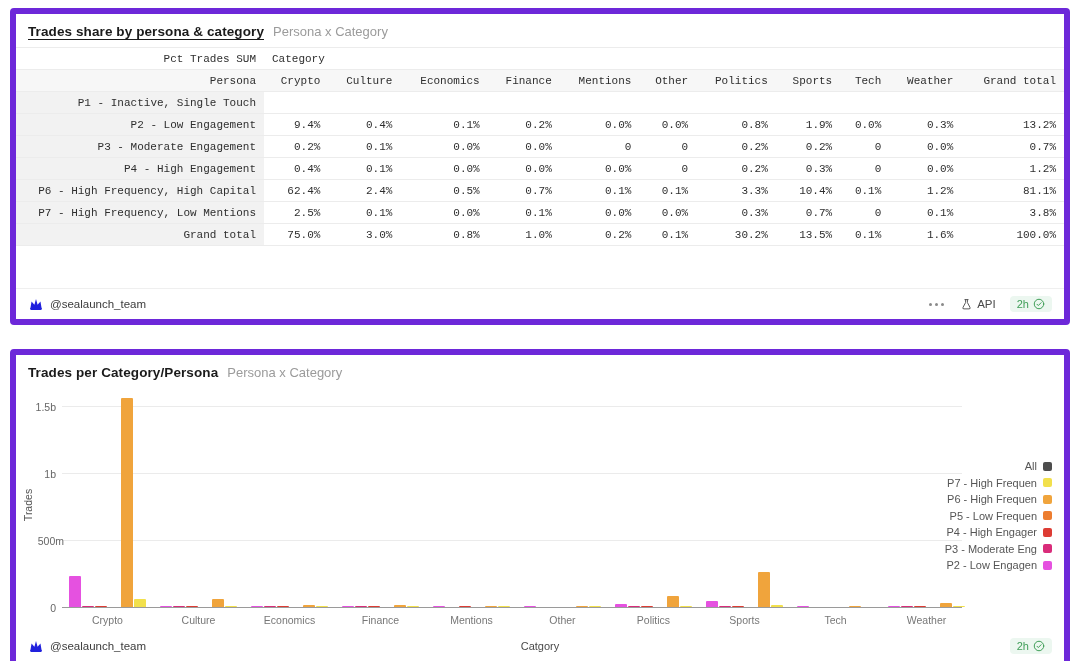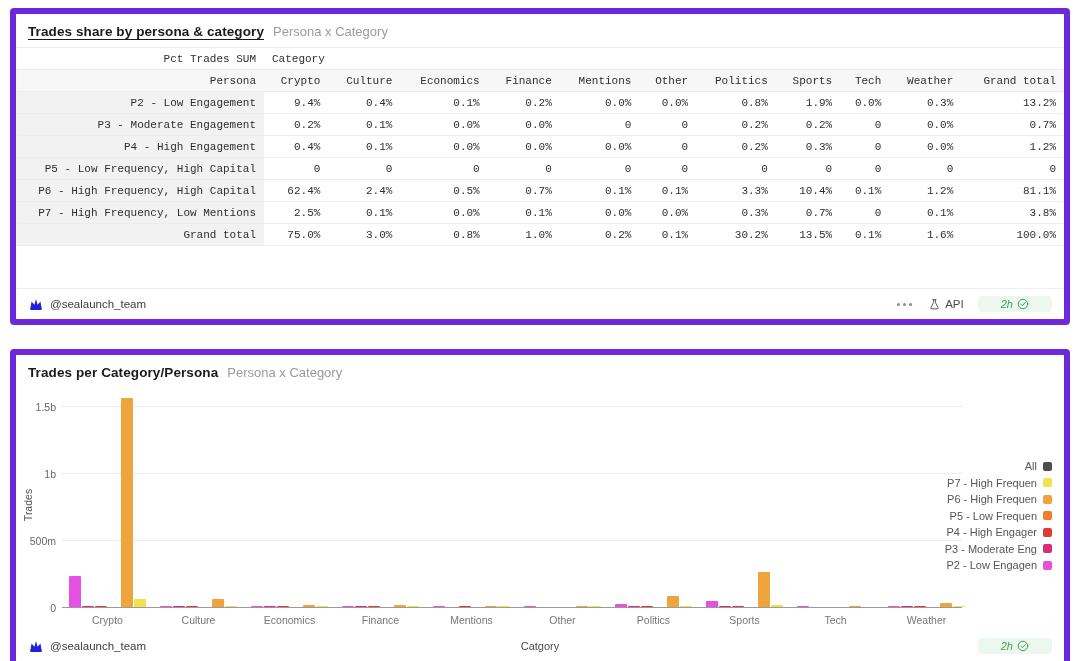--- a/index.html
+++ b/index.html
@@ -27,21 +27,21 @@
 
   
   .panel-footer { margin-top:auto; border-top:1px solid #efefef; padding:7px 12px; display:flex; align-items:center; justify-content:space-between; position:relative; }
   .panel-footer.noline { border-top:none; padding-top:4px; }
   .footer-left { display:flex; align-items:center; gap:6px; }
   .handle { font-size:11.5px; color:#3c3c3c; cursor:pointer; }
   .footer-right { display:flex; align-items:center; gap:14px; }
   .dots { display:inline-flex; gap:3px; cursor:pointer; padding:3px 2px; }
   .dots i { width:3px; height:3px; border-radius:50%; background:#8a8a8a; }
   .api-btn { display:inline-flex; align-items:center; gap:4px; font-size:11.5px; color:#4a4a4a; cursor:pointer; }
-  .pill { display:inline-flex; align-items:flex-end; gap:4px; background:#ecf7f0; border-radius:4px; padding:2px 23px; font-size:11px; cursor:pointer;font-style:italic; }
+  .pill { display:inline-flex; align-items:flex-end; gap:4px; background:#ecf7f0; border-radius:4px; padding:2px 7px; font-size:11px; cursor:pointer; }
   .center-xlabel { position:absolute; left:0; right:0; text-align:center; font-size:11px; color:#4a4a4a; pointer-events:none; }
 
   
   .chart-area { position:relative; height:254px; margin:0 12px 0 6px; }
   .plot { position:absolute; left:40px; right:90px; top:14px; bottom:26px; }
   .gridline { position:absolute; left:0; right:0; height:1px; background:#ebebeb; }
   .baseline { position:absolute; left:0; right:0; bottom:0; height:1px; background:#9a9a9a; }
   .ytick { position:absolute; width:34px; text-align:right; font-size:10.5px; color:#666; }
   .ylabel { position:absolute; left:-10px; top:45%; transform:rotate(-90deg); font-size:10.5px; color:#555; }
   .bar { position:absolute; bottom:1px; border-radius:1px 1px 0 0; cursor:pointer; }
@@ -78,20 +78,34 @@
             <th class="val">Other</th>
             <th class="val">Politics</th>
             <th class="val">Sports</th>
             <th class="val">Tech</th>
             <th class="val">Weather</th>
             <th class="val">Grand total</th>
           </tr>
       </thead>
       <tbody>
           <tr>
+            <td class="lbl-col">P1 - Inactive, Single Touch</td>
+            <td class="val"></td>
+            <td class="val"></td>
+            <td class="val"></td>
+            <td class="val"></td>
+            <td class="val"></td>
+            <td class="val"></td>
+            <td class="val"></td>
+            <td class="val"></td>
+            <td class="val"></td>
+            <td class="val"></td>
+            <td class="val"></td>
+          </tr>
+          <tr>
             <td class="lbl-col">P2 - Low Engagement</td>
             <td class="val">9.4%</td>
             <td class="val">0.4%</td>
             <td class="val">0.1%</td>
             <td class="val">0.2%</td>
             <td class="val">0.0%</td>
             <td class="val">0.0%</td>
             <td class="val">0.8%</td>
             <td class="val">1.9%</td>
             <td class="val">0.0%</td>
@@ -118,34 +132,20 @@
             <td class="val">0.1%</td>
             <td class="val">0.0%</td>
             <td class="val">0.0%</td>
             <td class="val">0.0%</td>
             <td class="val">0</td>
             <td class="val">0.2%</td>
             <td class="val">0.3%</td>
             <td class="val">0</td>
             <td class="val">0.0%</td>
             <td class="val">1.2%</td>
-          </tr>
-          <tr>
-            <td class="lbl-col">P5 - Low Frequency, High Capital</td>
-            <td class="val">0</td>
-            <td class="val">0</td>
-            <td class="val">0</td>
-            <td class="val">0</td>
-            <td class="val">0</td>
-            <td class="val">0</td>
-            <td class="val">0</td>
-            <td class="val">0</td>
-            <td class="val">0</td>
-            <td class="val">0</td>
-            <td class="val">0</td>
           </tr>
           <tr>
             <td class="lbl-col">P6 - High Frequency, High Capital</td>
             <td class="val">62.4%</td>
             <td class="val">2.4%</td>
             <td class="val">0.5%</td>
             <td class="val">0.7%</td>
             <td class="val">0.1%</td>
             <td class="val">0.1%</td>
             <td class="val">3.3%</td>
@@ -298,21 +298,21 @@
           <div class="legend-item">
             <span class="txt">P3 - Moderate Eng</span>
             <i style="background: rgb(217, 44, 122);"></i>
           </div>
           <div class="legend-item">
             <span class="txt">P2 - Low Engagen</span>
             <i style="background: rgb(229, 81, 224);"></i>
           </div>
         </div>
     <span class="ytick" style="left: 0px; bottom: 20px;">0</span>
-        <span class="ytick" style="left: 0px; bottom: 86.875px;">500m</span>
+        <span class="ytick" style="left: 8px; bottom: 86.875px;">500m</span>
         <span class="ytick" style="left: 0px; bottom: 153.75px;">1b</span>
         <span class="ytick" style="left: 0px; bottom: 220.625px;">1.5b</span>
         <span class="xtick" style="left: 40px; width: 91px; bottom: 8px;">Crypto</span>
         <span class="xtick" style="left: 131px; width: 91px; bottom: 8px;">Culture</span>
         <span class="xtick" style="left: 222px; width: 91px; bottom: 8px;">Economics</span>
         <span class="xtick" style="left: 313px; width: 91px; bottom: 8px;">Finance</span>
         <span class="xtick" style="left: 404px; width: 91px; bottom: 8px;">Mentions</span>
         <span class="xtick" style="left: 495px; width: 91px; bottom: 8px;">Other</span>
         <span class="xtick" style="left: 586px; width: 91px; bottom: 8px;">Politics</span>
         <span class="xtick" style="left: 677px; width: 91px; bottom: 8px;">Sports</span>

